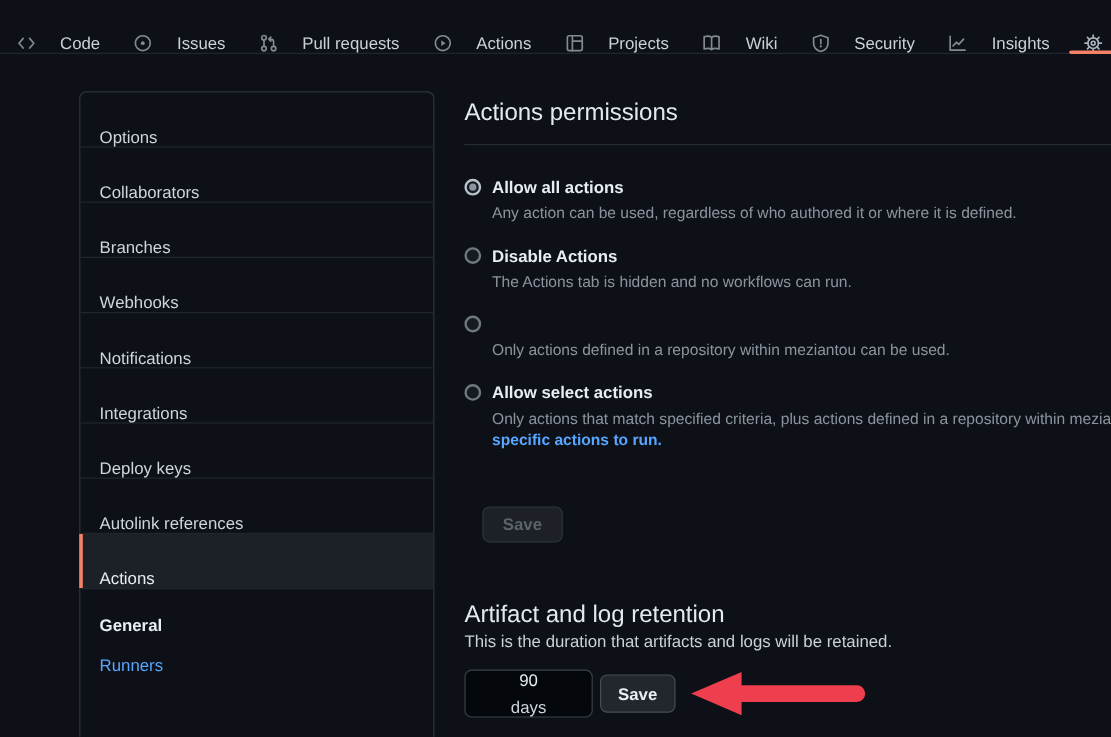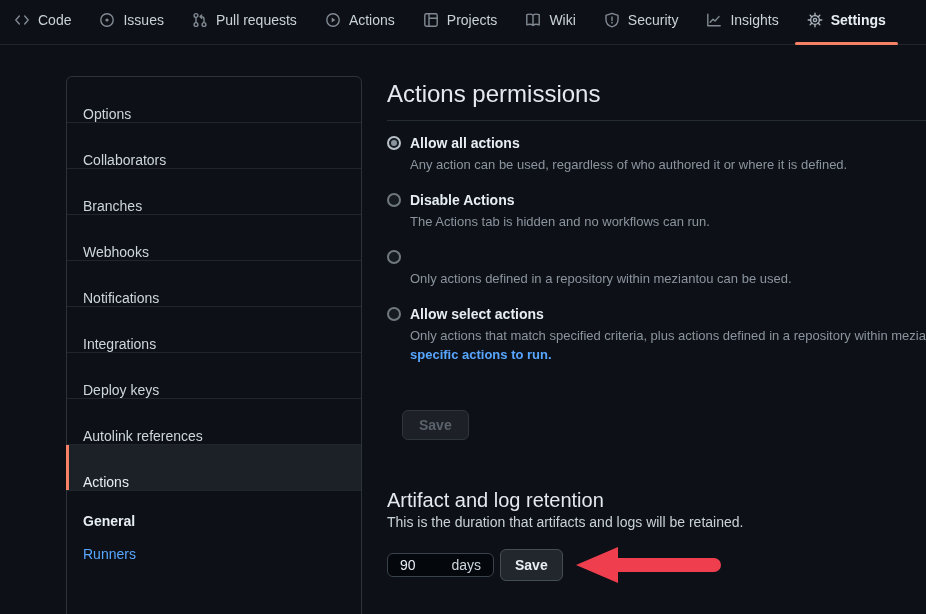--- a/index.html
+++ b/index.html
@@ -12,23 +12,23 @@
   }
 
   
   .topnav {
     height:45px;
     display:flex;
     align-items:stretch;
     border-bottom:1px solid #21262d;
   }
   .nav-item {
-    display:flex; align-items:flex-start; gap:8px;
+    display:flex; align-items:flex-end; gap:20px;
     padding:0 14px; cursor:pointer; position:relative;
-    font-size:14px; color:#c9d1d9; white-space:nowrap;margin-top:12px;
+    font-size:14px; color:#c9d1d9; white-space:nowrap;
   }
   .nav-item .nicon { display:flex; align-items:center; }
   .nav-item svg { stroke:#818a93; fill:none; stroke-width:1.4; stroke-linecap:round; stroke-linejoin:round; }
   .nav-item svg .fl { fill:#818a93; stroke:none; }
   .nav-item.active { font-weight:bold; color:#e6edf3; }
   .nav-item.active svg { stroke:#aab2bb; }
   .nav-item.active::after {
     content:""; position:absolute; left:2px; right:2px; bottom:-1px;
     height:3px; background:#f78166; border-radius:2px;
   }
@@ -48,25 +48,25 @@
     content:""; position:absolute; left:-1px; top:0; bottom:0;
     width:3px; background:#f78166;
   }
   .side-sub { padding:22px 16px 16px; }
   .side-sub-head { font-size:14px; font-weight:bold; color:#e6edf3; margin-bottom:17px; }
   .side-sub-link { font-size:14px; color:#58a6ff; cursor:pointer; }
 
   
   .main { position:absolute; left:387px; top:76px; width:539px; }
   .main-title {
-    font-size:24px; font-weight:400; color:#e3e9ee;
+    font-size:20px; font-weight:400; color:#e3e9ee;
     line-height:32px; padding:2px 0 10px;
     border-bottom:1px solid #262c33;
   }
-  .options { margin-top:12px; }
+  .options { margin-top:25px; }
   .option { margin-bottom:16px; }
   .option-head { display:flex; align-items:center; gap:9px; height:20px; }
   .radio {
     width:14px; height:14px; border-radius:50%;
     border:2px solid #70787f; background:#161b22; flex:0 0 auto; position:relative;
     cursor:pointer;
   }
   .radio.selected { border-color:#b8c0c8; }
   .radio.selected::after {
     content:""; position:absolute; left:2px; top:2px; width:6px; height:6px;
@@ -83,22 +83,22 @@
   }
   .btn-save-disabled {
     margin:30px 0 0 15px; height:30px; padding:0 16px;
     background:#1d2127; border:1px solid #2f353d; border-radius:6px;
     color:#5a626b; font-size:14px; font-weight:bold; font-family:inherit;
   }
   .retention-title { margin-top:47px; font-size:20px; font-weight:400; color:#e3e9ee; line-height:26px; }
   .retention-desc { margin-top:0; font-size:14px; color:#c9d1d9; line-height:18px; }
   .retention-controls { margin-top:15px; display:flex; align-items:center; gap:6px; }
   .days-input {
-    width:107px; height:24px; display:flex; align-items:center; justify-content:space-between;
-    padding:0 12px; background:#04080d; border:1px solid #3a424b; border-radius:6px;
+    width:107px; height:40px; display:flex; align-items:center; justify-content:space-between;
+    padding:0 12px; background:#04080d; border:1px solid #3a424b; border-radius:6px;flex-direction:column;
   }
   .days-value { font-size:14px; color:#e6edf3; }
   .days-unit { font-size:14px; color:#cdd5dd; }
   .btn-save {
     height:32px; padding:0 14px;
     background:#22272e; border:1px solid #444c54; border-radius:6px;
     color:#e9eef3; font-size:14px; font-weight:bold; font-family:inherit; cursor:pointer;
   }
   .arrow-wrap { margin-left:5px; display:flex; align-items:center; }
 </style>

